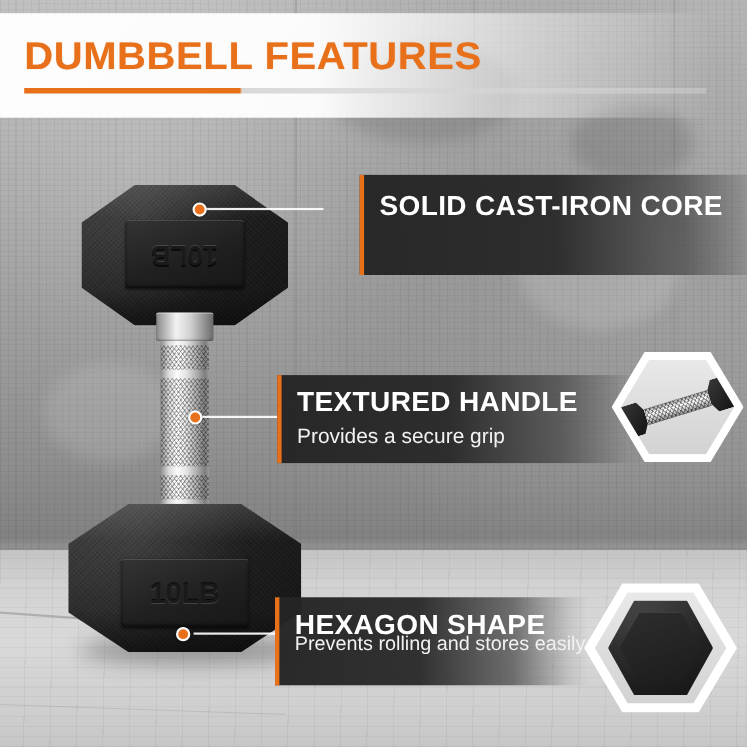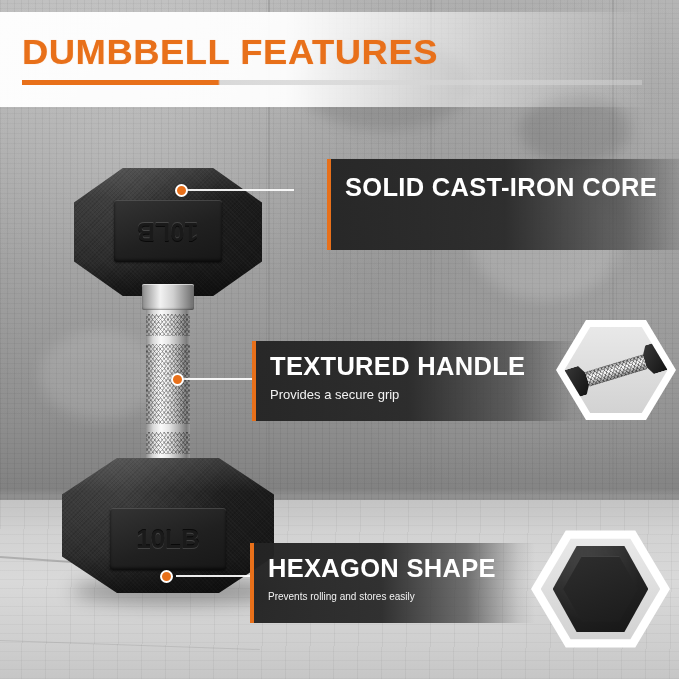--- a/index.html
+++ b/index.html
@@ -187,21 +187,21 @@
     <div class="panel-title" style="left:18px;top:14px;font-size:25px;">SOLID CAST-IRON CORE</div>
   </div>
 
   <div class="leader" style="left:182px;top:378px;width:72px;"></div>
   <div class="dot" style="left:171px;top:373px;"></div>
   <div class="callout" style="left:252px;top:341px;width:427px;height:80px;">
     <div class="panel" style="width:340px;height:80px;">
       <div class="panel-accent"></div>
     </div>
     <div class="panel-title" style="left:18px;top:11px;font-size:25px;">TEXTURED HANDLE</div>
-    <div class="panel-sub" style="left:18px;top:46px;font-size:13px;">Provides a secure grip</div>
+    <div class="panel-sub" style="left:18px;top:46px;font-size:19px;">Provides a secure grip</div>
   </div>
 
   <div class="hex-badge" style="left:556px;top:318px;width:120px;height:104px;">
     <div class="hex-inner">
       <div class="mini-bar">
         <div class="mini-end"></div>
         <div class="mini-shaft">
             <div class="k"></div>
           </div>
         <div class="mini-end"></div>
@@ -209,21 +209,21 @@
     </div>
   </div>
 
   <div class="leader" style="left:176px;top:575px;width:78px;"></div>
   <div class="dot" style="left:160px;top:570px;"></div>
   <div class="callout" style="left:250px;top:543px;width:429px;height:80px;text-align:right;">
     <div class="panel" style="width:285px;height:80px;">
       <div class="panel-accent"></div>
     </div>
     <div class="panel-title" style="left:18px;top:11px;font-size:25px;">HEXAGON SHAPE</div>
-    <div class="panel-sub" style="left:18px;top:48px;font-size:10px;">Prevents rolling and stores easily</div>
+    <div class="panel-sub" style="left:18px;top:32px;font-size:18px;">Prevents rolling and stores easily</div>
   </div>
 
   <div class="hex-badge" style="left:531px;top:528px;width:139px;height:122px;">
     <div class="hex-inner">
       <div class="mini-hex">
         <div class="ring"></div>
       </div>
     </div>
   </div>
 

